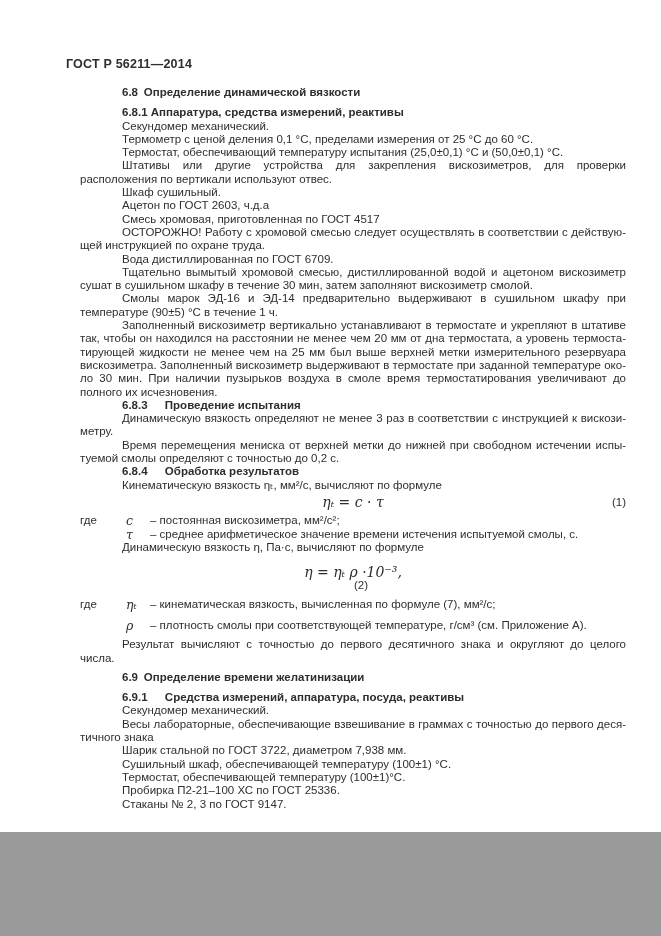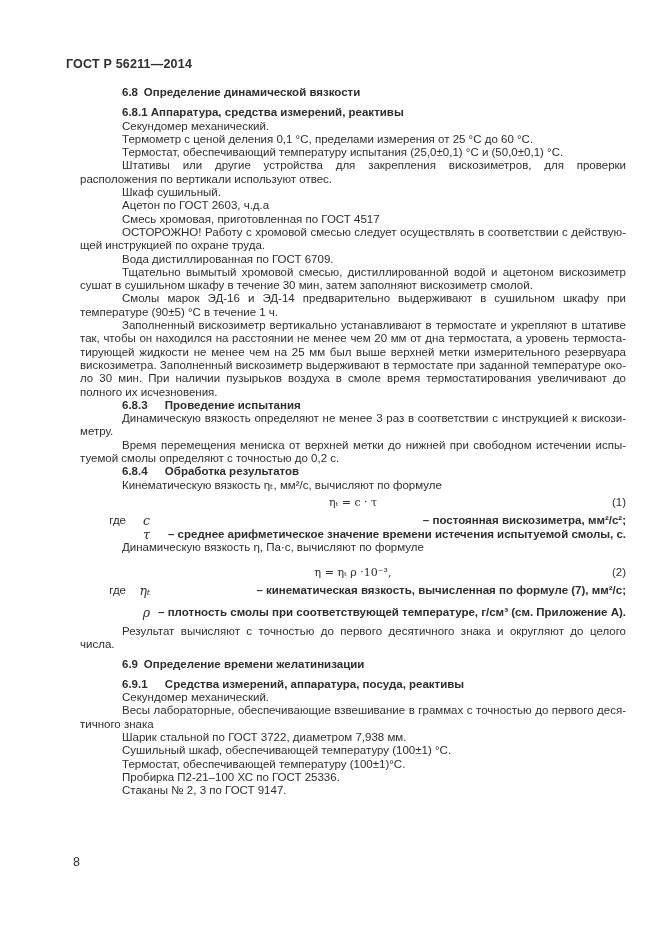--- a/index.html
+++ b/index.html
@@ -1,18 +1,18 @@
 <!DOCTYPE html>
 <html lang="ru"><head>
 <meta charset="utf-8">
 <style>
   html,body{margin:0;padding:0;background:#9a9a9a;}
   .page{
     position:relative;
-    width:661px;height:936px;
+    width:661px;height:832px;
     background:#ffffff;
     font-family:"Liberation Sans","DejaVu Sans",sans-serif;
     color:#2e2e2e;
     overflow:hidden;
     margin:0 auto;
   }
   .hdr{
     position:absolute;left:66px;top:57px;
     font-size:12.5px;font-weight:bold;letter-spacing:.2px;
   }
@@ -22,32 +22,32 @@
   }
   .p{margin:0;text-indent:42px;}
   .hsec{font-weight:bold;text-align:left;text-indent:42px;margin:6px 0 7px;}
   .hsub{font-weight:bold;text-align:left;text-indent:42px;margin:6px 0 0;}
   .hinl{font-weight:bold;text-align:left;text-indent:42px;margin:0;}
   .formula{display:flex;align-items:center;margin:4px 0 5px;}
   .formula .sp{flex:none;width:30px;}
   .formula .fx{
     flex:1;text-align:center;
     font-family:"DejaVu Serif","DejaVu Sans",serif;
-    font-size:11px;
+    font-style:italic;font-size:14px;
   }
   .formula .fnum{flex:none;width:30px;text-align:right;font-style:normal;font-size:11.5px;}
-  .formula.f2{margin:12px 0 4px;}
-  .def{display:flex;text-align:right;}
+  .formula.f2{margin:12px 0 4px;flex-direction:column;}
+  .def{display:flex;text-align:left;}
   .def .w{flex:none;width:46px;}
   .def .s{
     flex:none;width:24px;
     font-family:"DejaVu Serif","DejaVu Sans",serif;
     font-style:italic;font-size:12.5px;line-height:13.3px;
   }
-  .def .r{flex:1;font-weight:bold;}
+  .def .r{flex:1;}
   .def.lg1{margin:5px 0 8px;}
   .def.lg2{margin:0 0 6px;}
   .pgnum{position:absolute;left:73px;top:855px;font-size:12.5px;}
 </style>
 </head>
 <body>
 
 <div class="page">
 
   <div class="hdr">ГОСТ Р 56211—2014</div>

